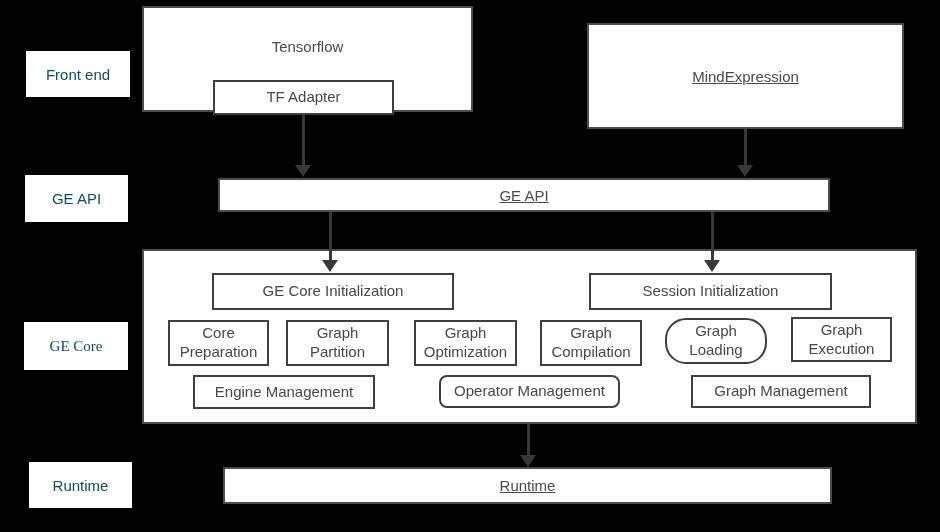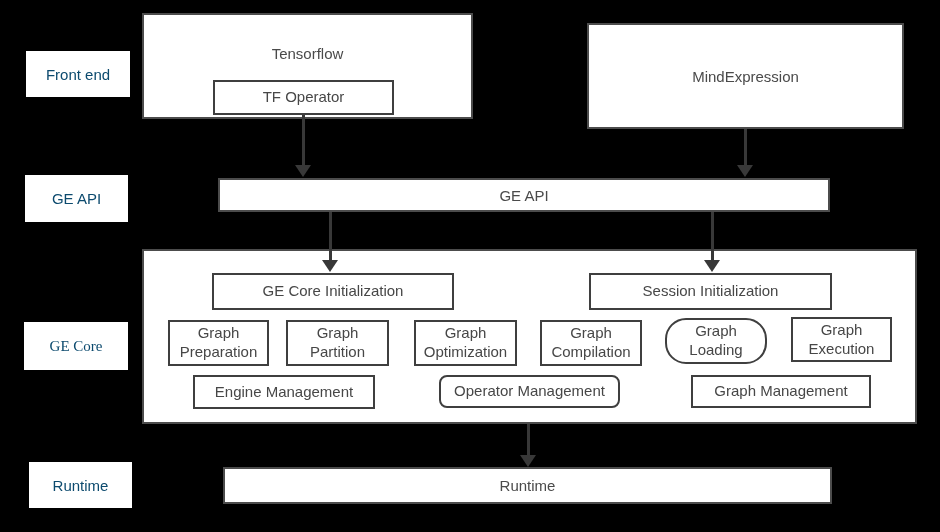--- a/index.html
+++ b/index.html
@@ -32,20 +32,21 @@
   
   .panel {
     background: #ffffff;
     border: 2px solid #4c4c4c;
   }
   .panel.center {
     display: flex;
     align-items: center;
     justify-content: center;
     text-align: center;
+    text-decoration: underline;
   }
   .panel-title {
     text-align: center;
     padding-top: 30px;
     color: #4a4a4a;
   }
 
   
   .ibox {
     background: #ffffff;
@@ -84,35 +85,35 @@
 </head>
 <body>
 
 <div class="stage">
 
   <div class="abs row-label" style="left:26px; top:51px; width:104px; height:46px;">Front end</div>
   <div class="abs row-label" style="left:25px; top:175px; width:103px; height:47px;">GE API</div>
   <div class="abs row-label" style="left:24px; top:322px; width:104px; height:48px;font-family:Liberation Serif, serif;">GE Core</div>
   <div class="abs row-label" style="left:29px; top:462px; width:103px; height:46px;">Runtime</div>
 
-  <div class="abs panel" style="left:142px; top:13px; width:331px; height:106px;">
+  <div class="abs panel" style="left:142px; top:6px; width:331px; height:106px;">
     <div class="panel-title">Tensorflow</div>
   </div>
-  <div class="abs ibox" style="left:213px; top:80px; width:181px; height:35px;">TF Operator</div>
+  <div class="abs ibox" style="left:213px; top:80px; width:181px; height:35px;">TF Adapter</div>
 
   <div class="abs panel center" style="left:587px; top:23px; width:317px; height:106px;">MindExpression</div>
 
   <div class="abs panel center" style="left:218px; top:178px; width:612px; height:34px;">GE API</div>
 
   <div class="abs panel" style="left:142px; top:249px; width:775px; height:175px;"></div>
 
   <div class="abs ibox" style="left:212px; top:273px; width:242px; height:37px;">GE Core Initialization</div>
   <div class="abs ibox" style="left:589px; top:273px; width:243px; height:37px;">Session Initialization</div>
 
-  <div class="abs ibox" style="left:168px; top:320px; width:101px; height:46px;">Graph Preparation</div>
+  <div class="abs ibox" style="left:168px; top:320px; width:101px; height:46px;">Core Preparation</div>
   <div class="abs ibox" style="left:286px; top:320px; width:103px; height:46px;">Graph Partition</div>
   <div class="abs ibox" style="left:414px; top:320px; width:103px; height:46px;">Graph Optimization</div>
   <div class="abs ibox" style="left:540px; top:320px; width:102px; height:46px;">Graph Compilation</div>
   <div class="abs ibox" style="left:665px; top:318px; width:102px; height:46px;border-radius:21px;">Graph Loading</div>
   <div class="abs ibox" style="left:791px; top:317px; width:101px; height:45px;">Graph Execution</div>
 
   <div class="abs ibox" style="left:193px; top:375px; width:182px; height:34px;">Engine Management</div>
   <div class="abs ibox" style="left:439px; top:375px; width:181px; height:33px;border-radius:8px;">Operator Management</div>
   <div class="abs ibox" style="left:691px; top:375px; width:180px; height:33px;">Graph Management</div>
 

